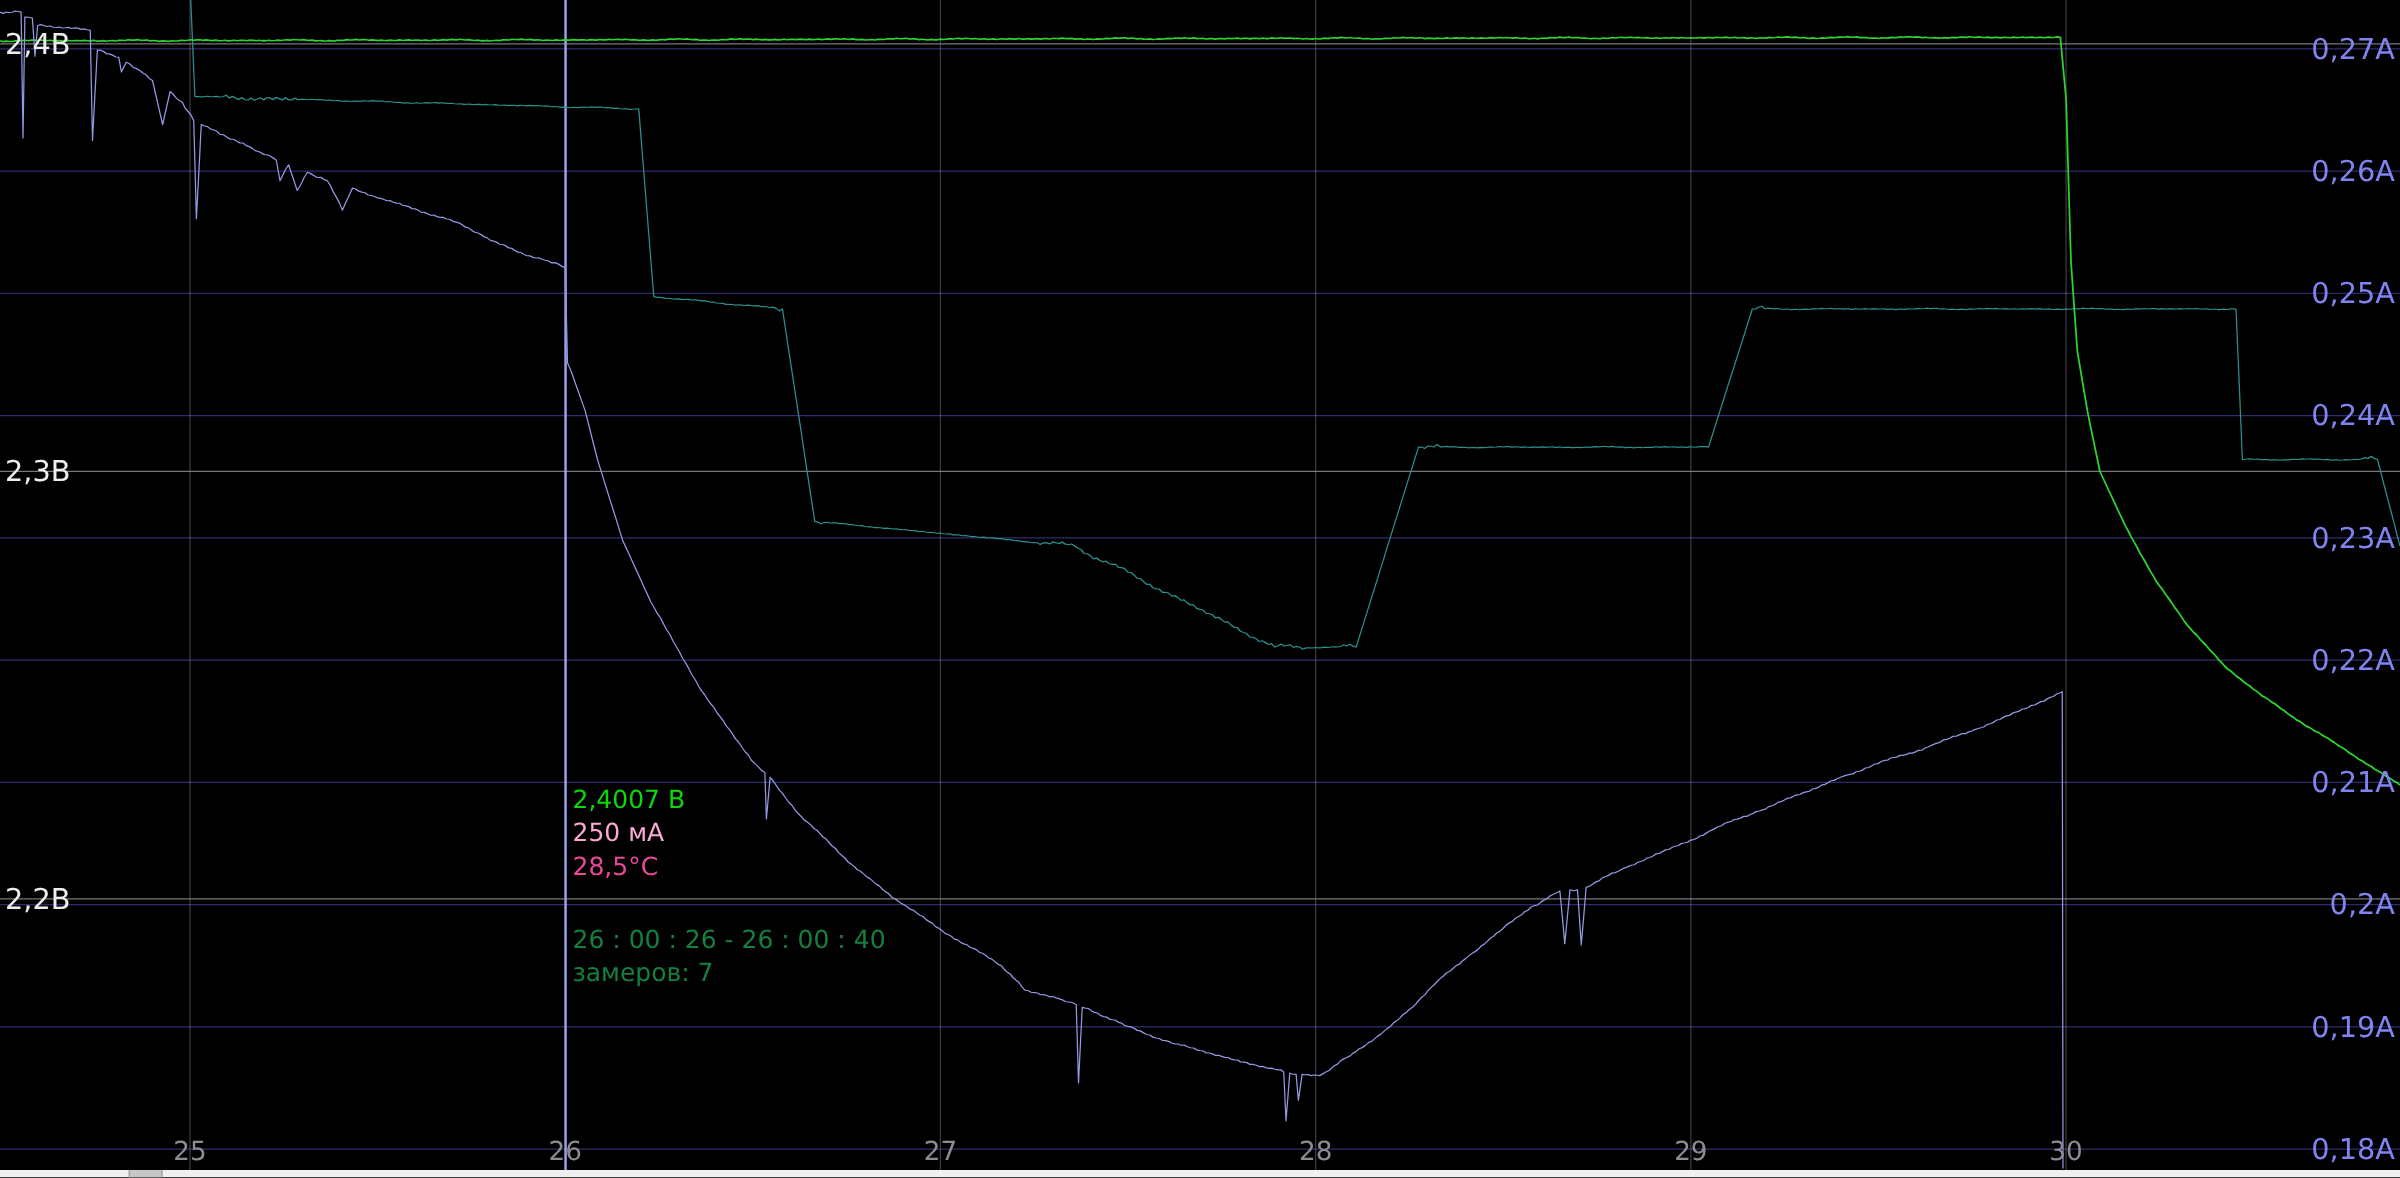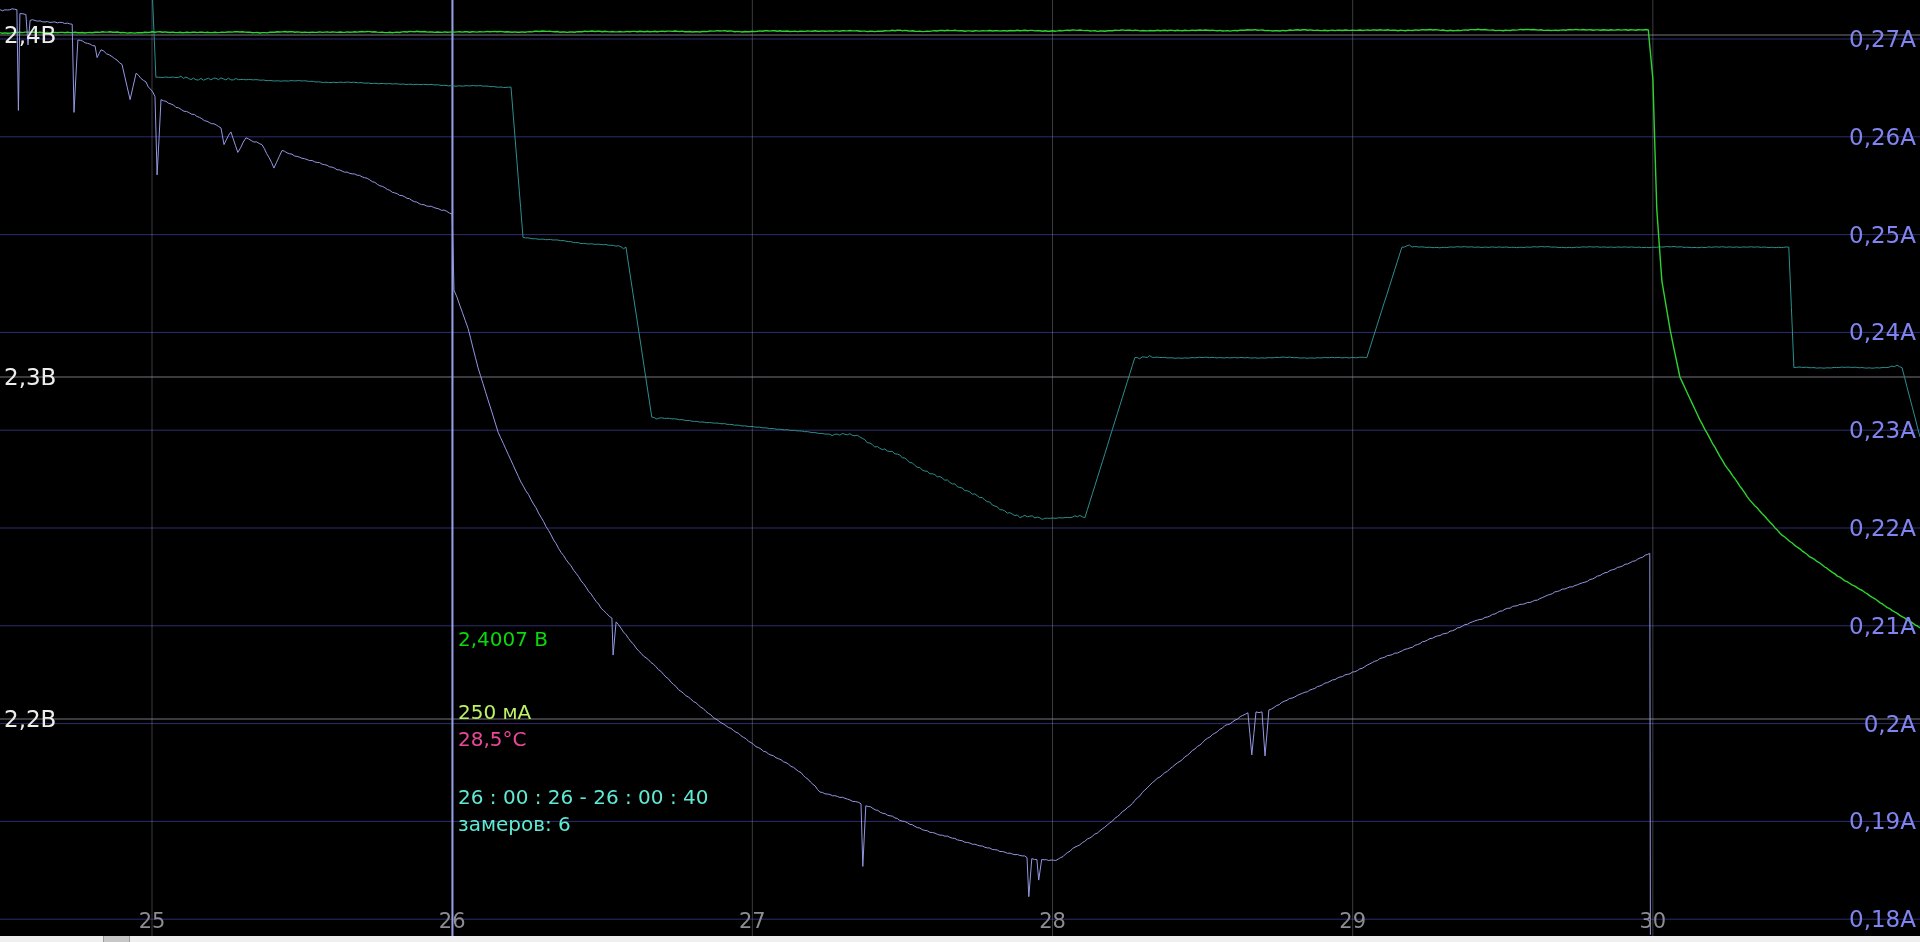--- a/index.html
+++ b/index.html
@@ -3,23 +3,23 @@
 <meta charset="utf-8">
 <style>
   html,body{margin:0;padding:0;background:#000;width:1920px;height:942px;overflow:hidden;
             font-family:"DejaVu Sans","Liberation Sans",sans-serif;}
   #stage{position:relative;width:1920px;height:734px;background:#000;}
   #plot{position:absolute;left:0;top:0;display:block;}
   .cursor-info{position:absolute;left:458px;top:626px;pointer-events:none;}
   .cursor-info .line{font-size:20px;line-height:27px;white-space:pre;}
   .cursor-info .gap{height:31px;}
   .v-read{color:#0ad80a;}
-  .a-read{color:#bef264;margin-top:46px;}
+  .a-read{color:#f9a8d4;}
   .t-read{color:#ec4899;}
-  .w-read{color:#5eead4;}
+  .w-read{color:#15803d;}
   #scrollbar{position:absolute;left:0;top:936px;width:1920px;height:6px;background:#efefef;}
   #scroll-thumb{position:absolute;left:103px;top:0;width:27px;height:6px;background:#c7c7c7;border-left:1px solid #9d9d9d;border-right:1px solid #9d9d9d;box-sizing:border-box;}
 </style>
 </head>
 <body>
 
 <div id="stage">
   <svg id="plot" width="1920" height="942">
       <line x1="0" y1="39" x2="1920" y2="39" stroke="rgba(82,82,200,0.55)" stroke-width="1"></line>
       <line x1="0" y1="136.80000000000007" x2="1920" y2="136.80000000000007" stroke="rgba(82,82,200,0.55)" stroke-width="1"></line>
@@ -64,19 +64,19 @@
       <text x="1352.68" y="928" fill="#8c8c92" font-size="21" text-anchor="middle">29</text>
       <text x="1652.8500000000001" y="928" fill="#8c8c92" font-size="21" text-anchor="middle">30</text>
     </svg>
 
   <div class="cursor-info">
     <div class="line v-read">2,4007 В</div>
     <div class="line a-read">250 мА</div>
     <div class="line t-read">28,5°C</div>
     <div class="gap"></div>
     <div class="line w-read">26 : 00 : 26 - 26 : 00 : 40</div>
-    <div class="line w-read">замеров: 6</div>
+    <div class="line w-read">замеров: 7</div>
   </div>
 
   <div id="scrollbar">
     <div id="scroll-thumb"></div>
   </div>
 </div>
 
 </body></html>

